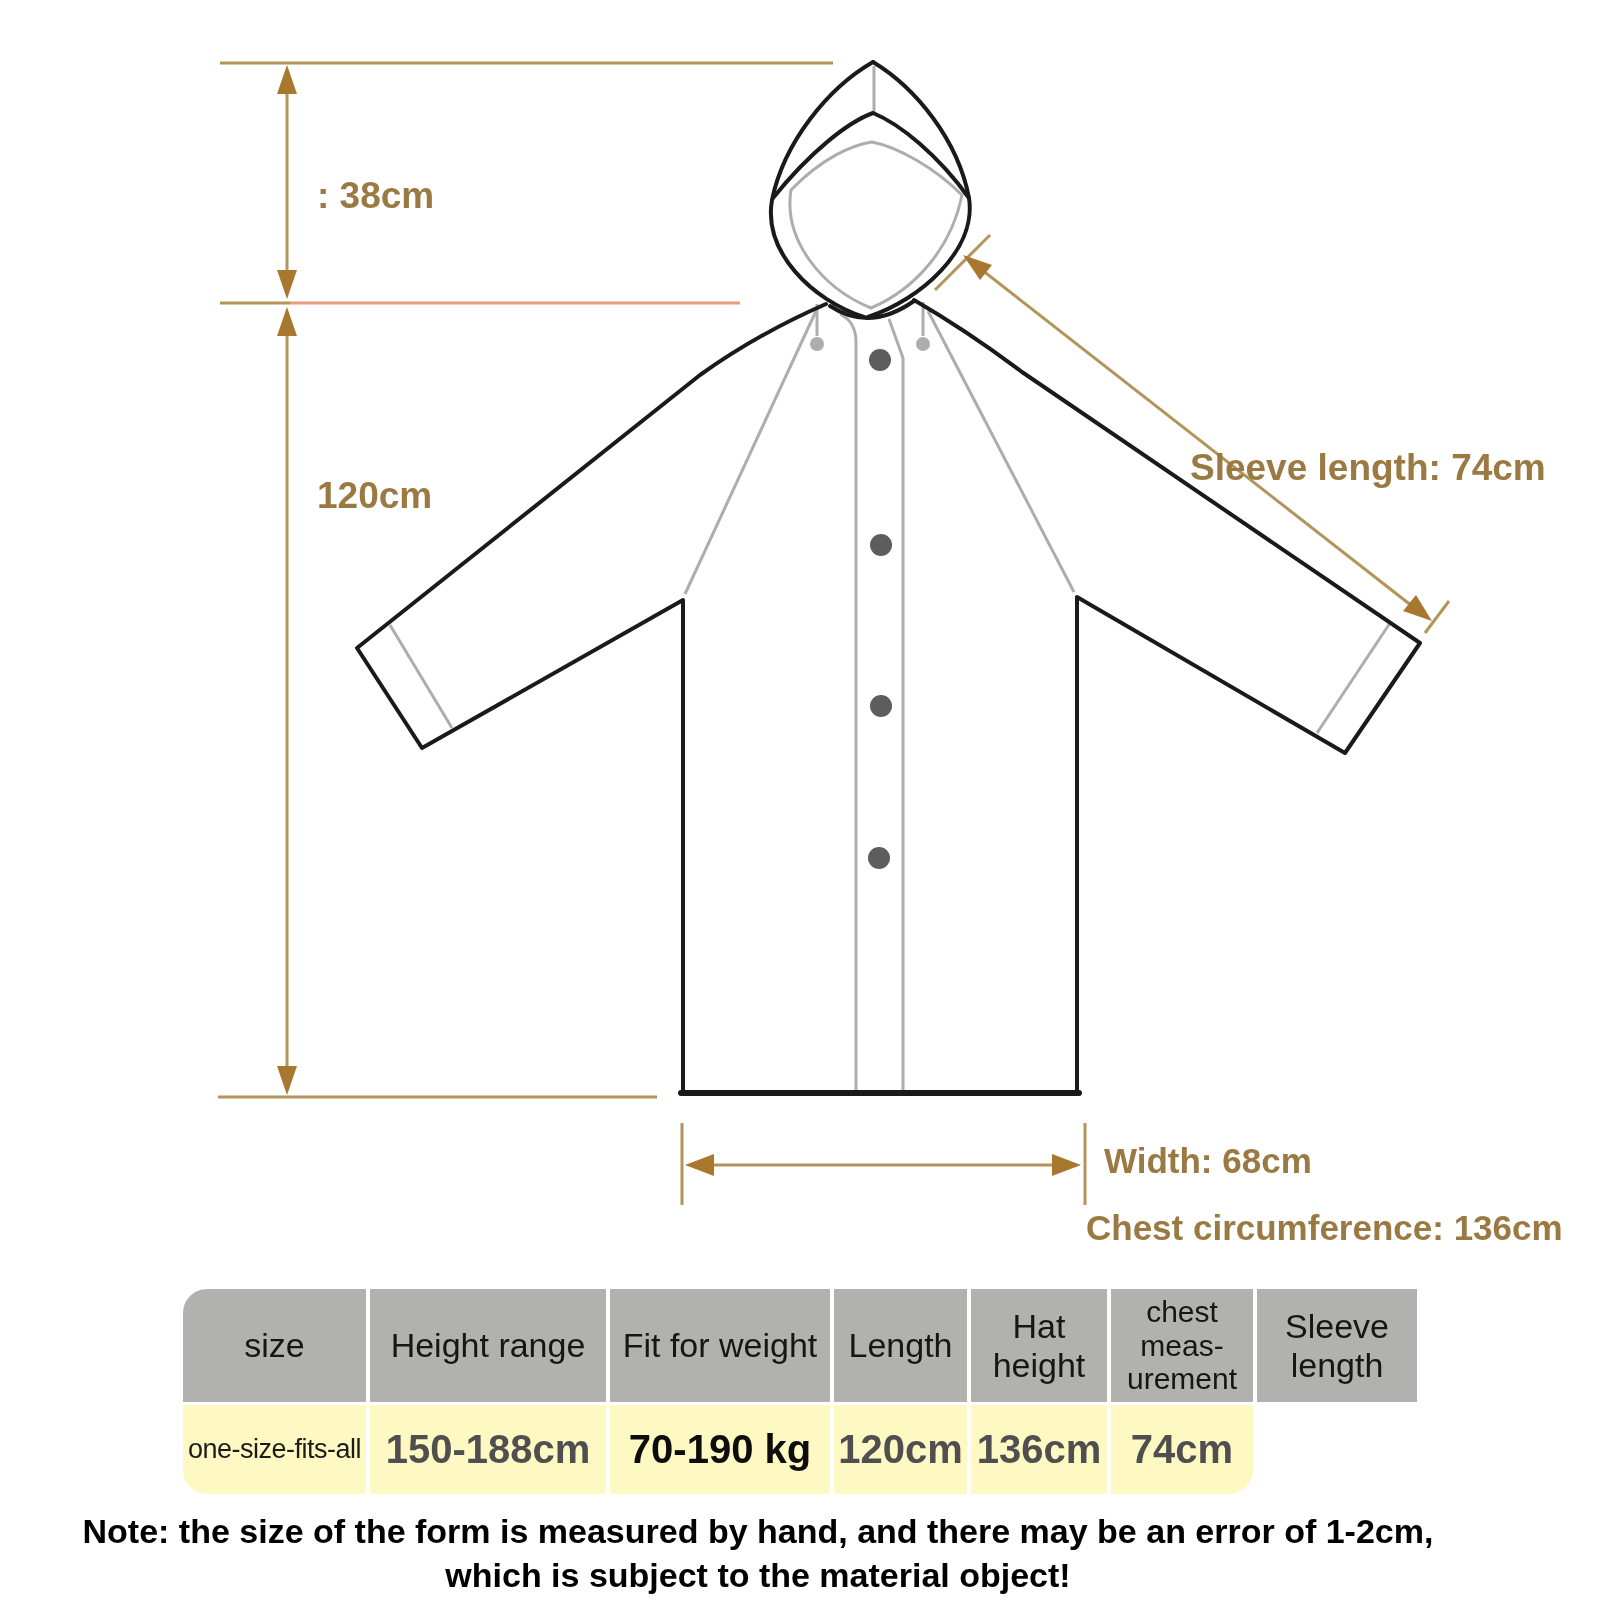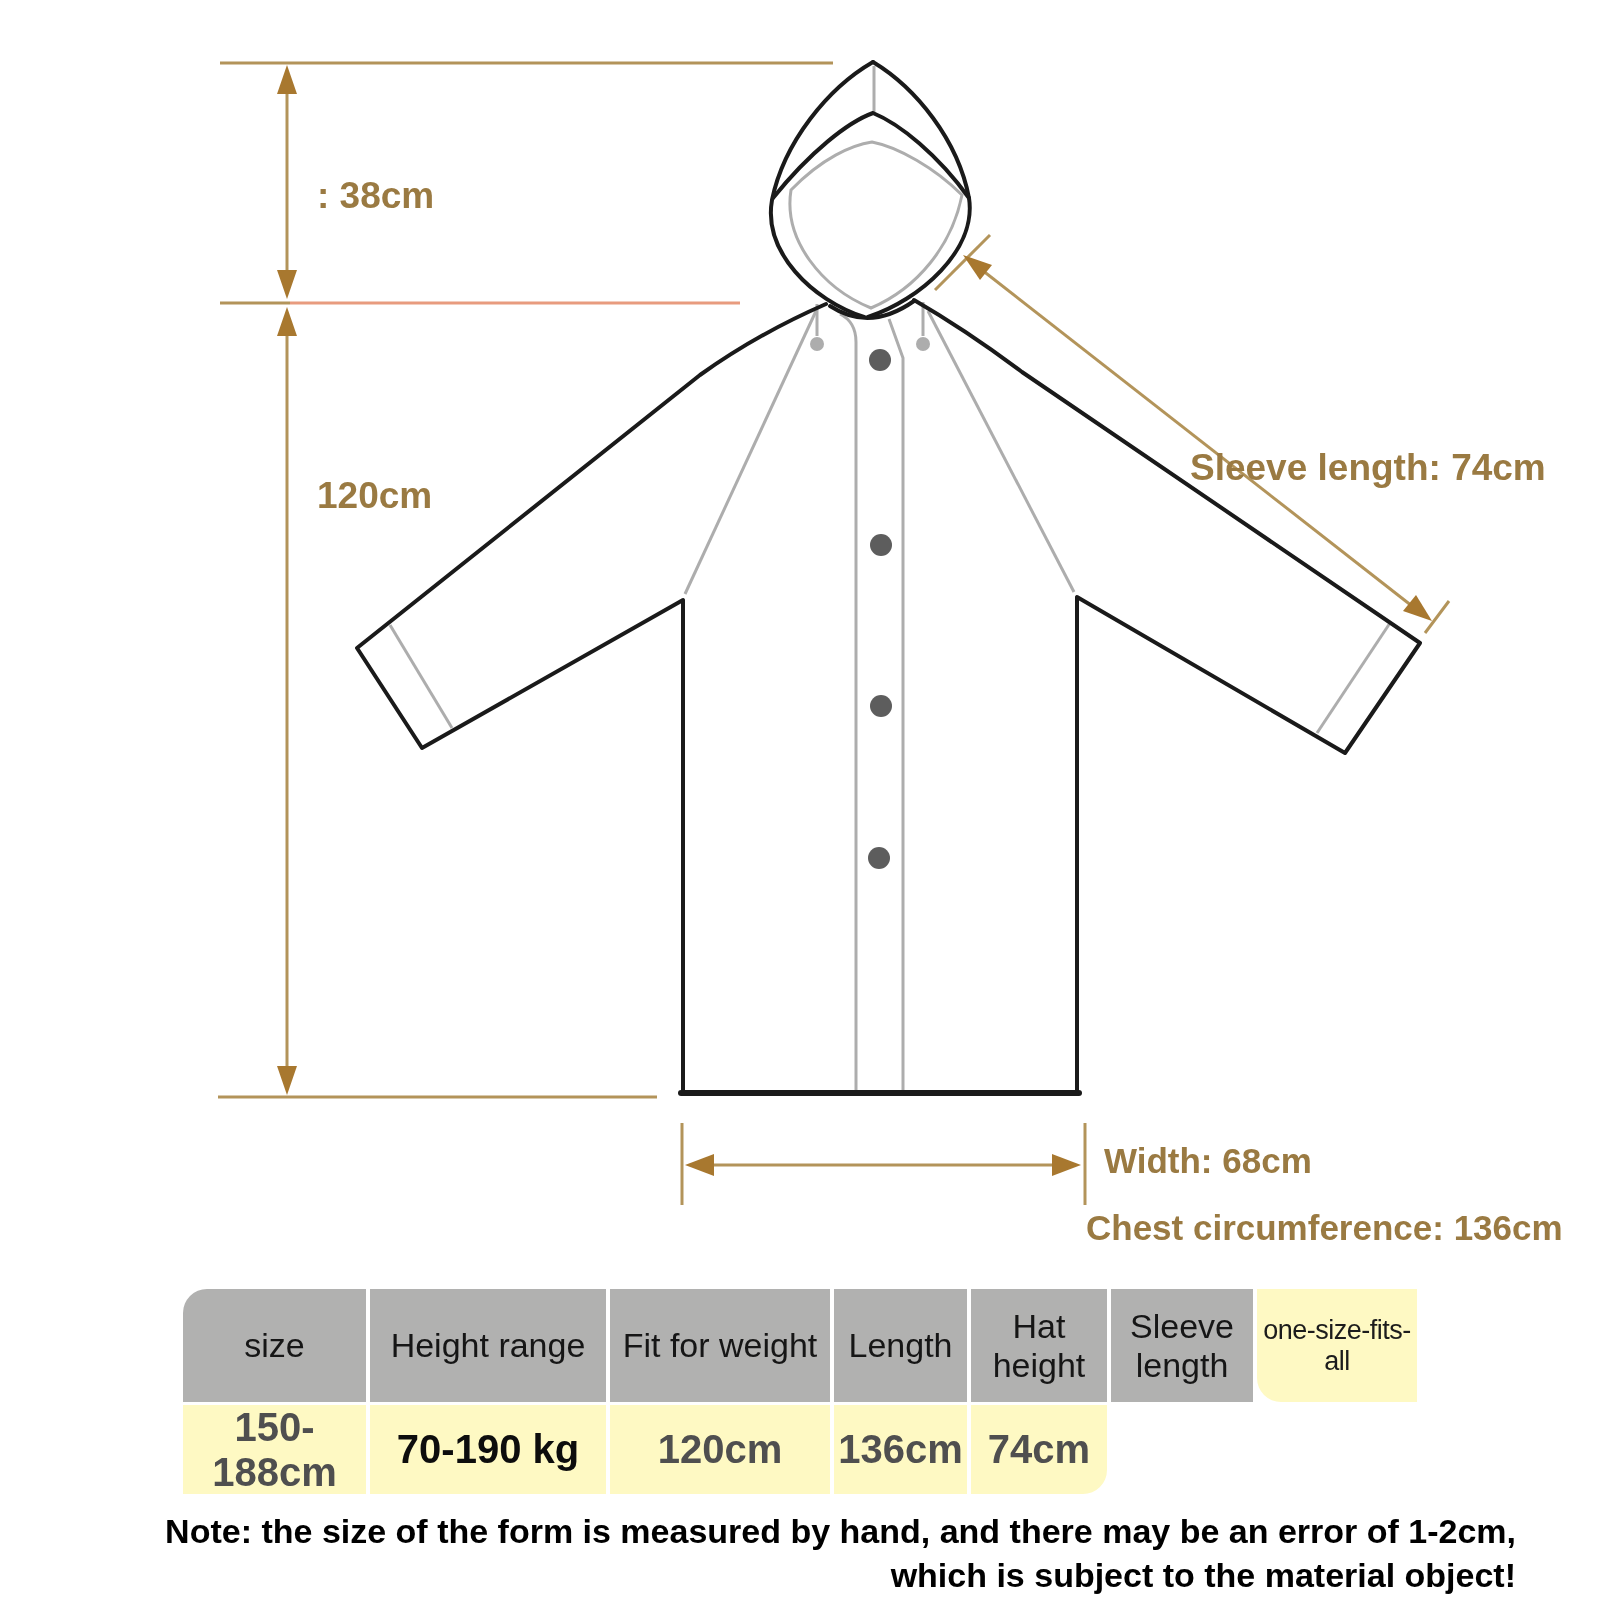--- a/index.html
+++ b/index.html
@@ -30,21 +30,21 @@
   .th{background:#b1b1b0;color:#161616;font-size:34px;font-weight:500;}
   .th.wrap{font-size:30px;}
   .td{background:#fef9c3;color:#4f4f4f;font-size:40px;font-weight:700;}
   .td.plain{font-size:27px;font-weight:400;color:#1c1c1c;letter-spacing:-0.5px;}
   .td.kg{color:#0d0d0d;font-weight:600;}
   .th.first{border-top-left-radius:24px;}
   .td.first{border-bottom-left-radius:24px;}
   .td.last{border-bottom-right-radius:24px;}
 
   .note{
-    position:absolute;left:0;width:1516px;text-align:right;
+    position:absolute;left:0;width:1516px;text-align:center;
     color:#000;font-size:34px;font-weight:600;
   }
 </style>
 </head>
 <body>
 
 <div class="stage">
 
   <svg class="art" viewBox="0 0 1600 1600">
 
@@ -118,20 +118,22 @@
   <div class="lbl small" style="left:1104px;top:1126px;">Width: 68cm</div>
 
   <div class="lbl small" style="left:1086px;top:1193px;">Chest circumference: 136cm</div>
 
   <div class="size-table">
     <div class="cell th first">size</div>
     <div class="cell th">Height range</div>
     <div class="cell th">Fit for weight</div>
     <div class="cell th">Length</div>
     <div class="cell th">Hat height</div>
+    <div class="cell th wrap">chest meas-
+urement</div>
     <div class="cell th">Sleeve
 length</div>
 
     <div class="cell td first plain">one-size-fits-all</div>
     <div class="cell td">150-188cm</div>
     <div class="cell td kg">70-190 kg</div>
     <div class="cell td">120cm</div>
     <div class="cell td">136cm</div>
     <div class="cell td last">74cm</div>
   </div>

